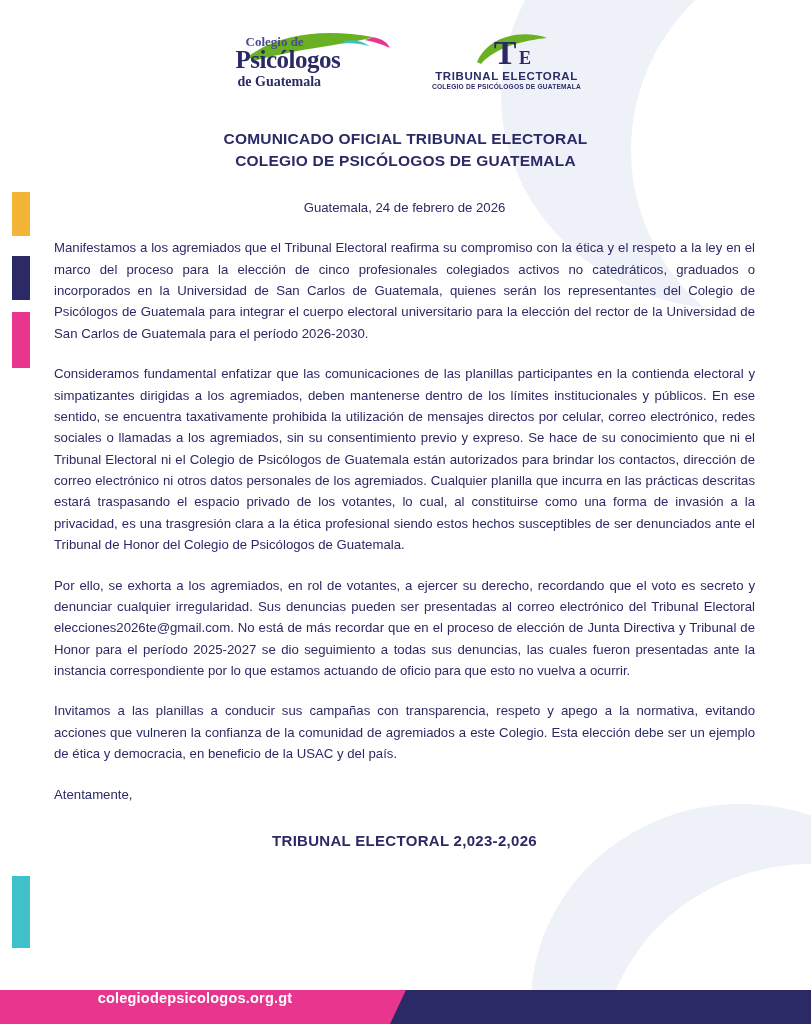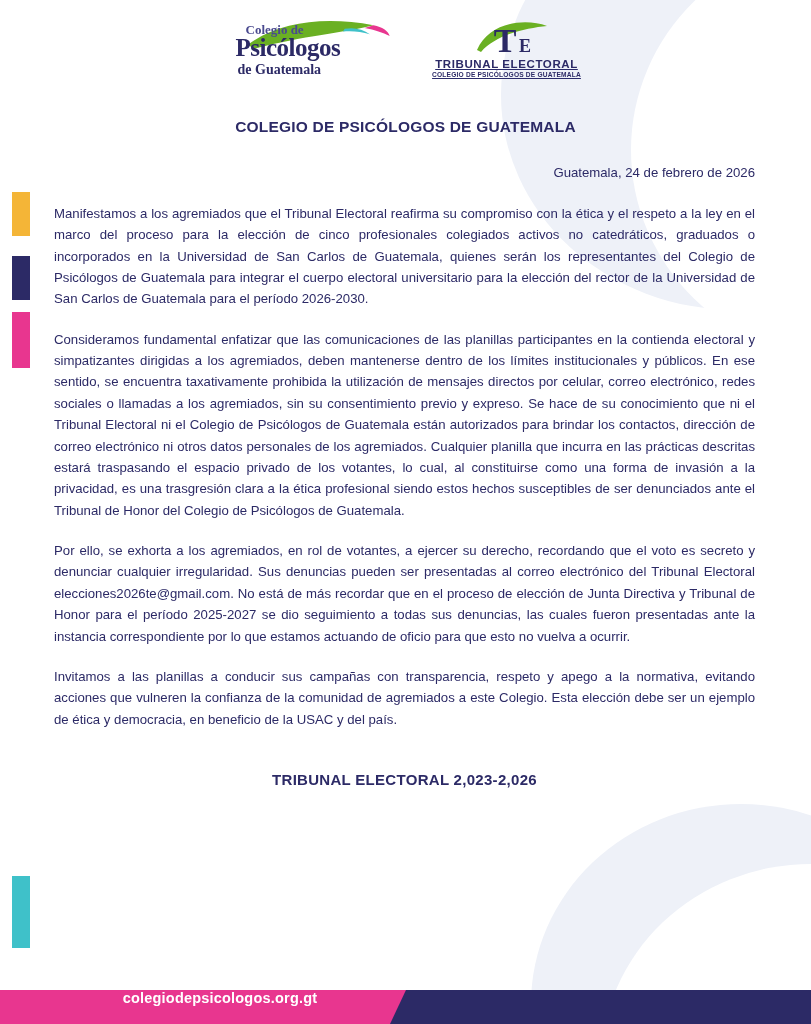--- a/index.html
+++ b/index.html
@@ -74,32 +74,30 @@
     position:absolute;right:-16px;top:0;
     width:0;height:0;
     border-left:16px solid #e8368f;
     border-bottom:34px solid transparent;
   }
   .site-url{
     position:absolute;left:0;bottom:0;width:390px;height:52px;
     display:flex;align-items:center;justify-content:center;
     color:#ffffff;font-size:14.5px;font-weight:bold;letter-spacing:.2px;
     z-index:6;
-    margin-left:25px;
   }
 
   .content{position:relative;z-index:2;}
 
   
   .logos{
     display:flex;align-items:flex-start;justify-content:center;
     gap:32px;
-    padding-top:16px;
+    padding-top:28px;
     height:84px;
-    text-decoration:underline;
   }
   .logo-cp{position:relative;width:170px;height:66px;}
   .logo-cp .swipe{
     position:absolute;left:0;top:2px;width:170px;height:36px;
   }
   .logo-cp .t1{
     position:absolute;left:16px;top:6px;
     font-size:13px;color:#4a4a8f;font-weight:bold;
     font-family:"Liberation Serif", serif;
   }
@@ -137,24 +135,24 @@
   }
 
   .body{
     margin:24px 56px 0 54px;
     font-size:13.2px;
     line-height:1.62;
     color:#2c2a66;
     text-align:justify;
   }
   .body p{margin:0 0 19px 0;}
-  .date{margin-bottom:22px;text-align:right;}
+  .date{margin-bottom:22px;text-align:center;}
   .atte{margin-top:4px;text-align:left;}
   .signature{
-    margin-top:38px;
+    margin-top:24px;
     text-align:center;
     font-weight:bold;
     font-size:15px;
     letter-spacing:.3px;
     color:#2c2a66;
   }
 </style>
 </head>
 <body>
 
@@ -193,29 +191,31 @@
             <text x="78" y="36" text-anchor="middle" font-family="Liberation Serif, serif" font-size="18" font-weight="bold" fill="#2c2a66">E</text>
           </svg>
         </div>
         <div class="te1">TRIBUNAL ELECTORAL</div>
         <div class="te2">COLEGIO DE PSICÓLOGOS DE GUATEMALA</div>
       </div>
 
     </div>
 
     <div class="title">
+      <div>COMUNICADO OFICIAL TRIBUNAL ELECTORAL</div>
       <div>COLEGIO DE PSICÓLOGOS DE GUATEMALA</div>
     </div>
 
     <div class="body">
       <p class="date">Guatemala, 24 de febrero de 2026</p>
       <p>Manifestamos a los agremiados que el Tribunal Electoral reafirma su compromiso con la ética y el respeto a la ley en el marco del proceso para la elección de cinco profesionales colegiados activos no catedráticos, graduados o incorporados en la Universidad de San Carlos de Guatemala, quienes serán los representantes del Colegio de Psicólogos de Guatemala para integrar el cuerpo electoral universitario para la elección del rector de la Universidad de San Carlos de Guatemala para el período 2026-2030.</p>
       <p>Consideramos fundamental enfatizar que las comunicaciones de las planillas participantes en la contienda electoral y simpatizantes dirigidas a los agremiados, deben mantenerse dentro de los límites institucionales y públicos. En ese sentido, se encuentra taxativamente prohibida la utilización de mensajes directos por celular, correo electrónico, redes sociales o llamadas a los agremiados, sin su consentimiento previo y expreso. Se hace de su conocimiento que ni el Tribunal Electoral ni el Colegio de Psicólogos de Guatemala están autorizados para brindar los contactos, dirección de correo electrónico ni otros datos personales de los agremiados. Cualquier planilla que incurra en las prácticas descritas estará traspasando el espacio privado de los votantes, lo cual, al constituirse como una forma de invasión a la privacidad, es una trasgresión clara a la ética profesional siendo estos hechos susceptibles de ser denunciados ante el Tribunal de Honor del Colegio de Psicólogos de Guatemala.</p>
       <p>Por ello, se exhorta a los agremiados, en rol de votantes, a ejercer su derecho, recordando que el voto es secreto y denunciar cualquier irregularidad. Sus denuncias pueden ser presentadas al correo electrónico del Tribunal Electoral elecciones2026te@gmail.com. No está de más recordar que en el proceso de elección de Junta Directiva y Tribunal de Honor para el período 2025-2027 se dio seguimiento a todas sus denuncias, las cuales fueron presentadas ante la instancia correspondiente por lo que estamos actuando de oficio para que esto no vuelva a ocurrir.</p>
       <p>Invitamos a las planillas a conducir sus campañas con transparencia, respeto y apego a la normativa, evitando acciones que vulneren la confianza de la comunidad de agremiados a este Colegio. Esta elección debe ser un ejemplo de ética y democracia, en beneficio de la USAC y del país.</p>
+      <p class="atte">Atentamente,</p>
       <div class="signature">TRIBUNAL ELECTORAL 2,023-2,026</div>
     </div>
 
   </div>
 
   <div class="bottom-bar"></div>
   <div class="bottom-pink"></div>
   <div class="site-url">colegiodepsicologos.org.gt</div>
 
 </div>

